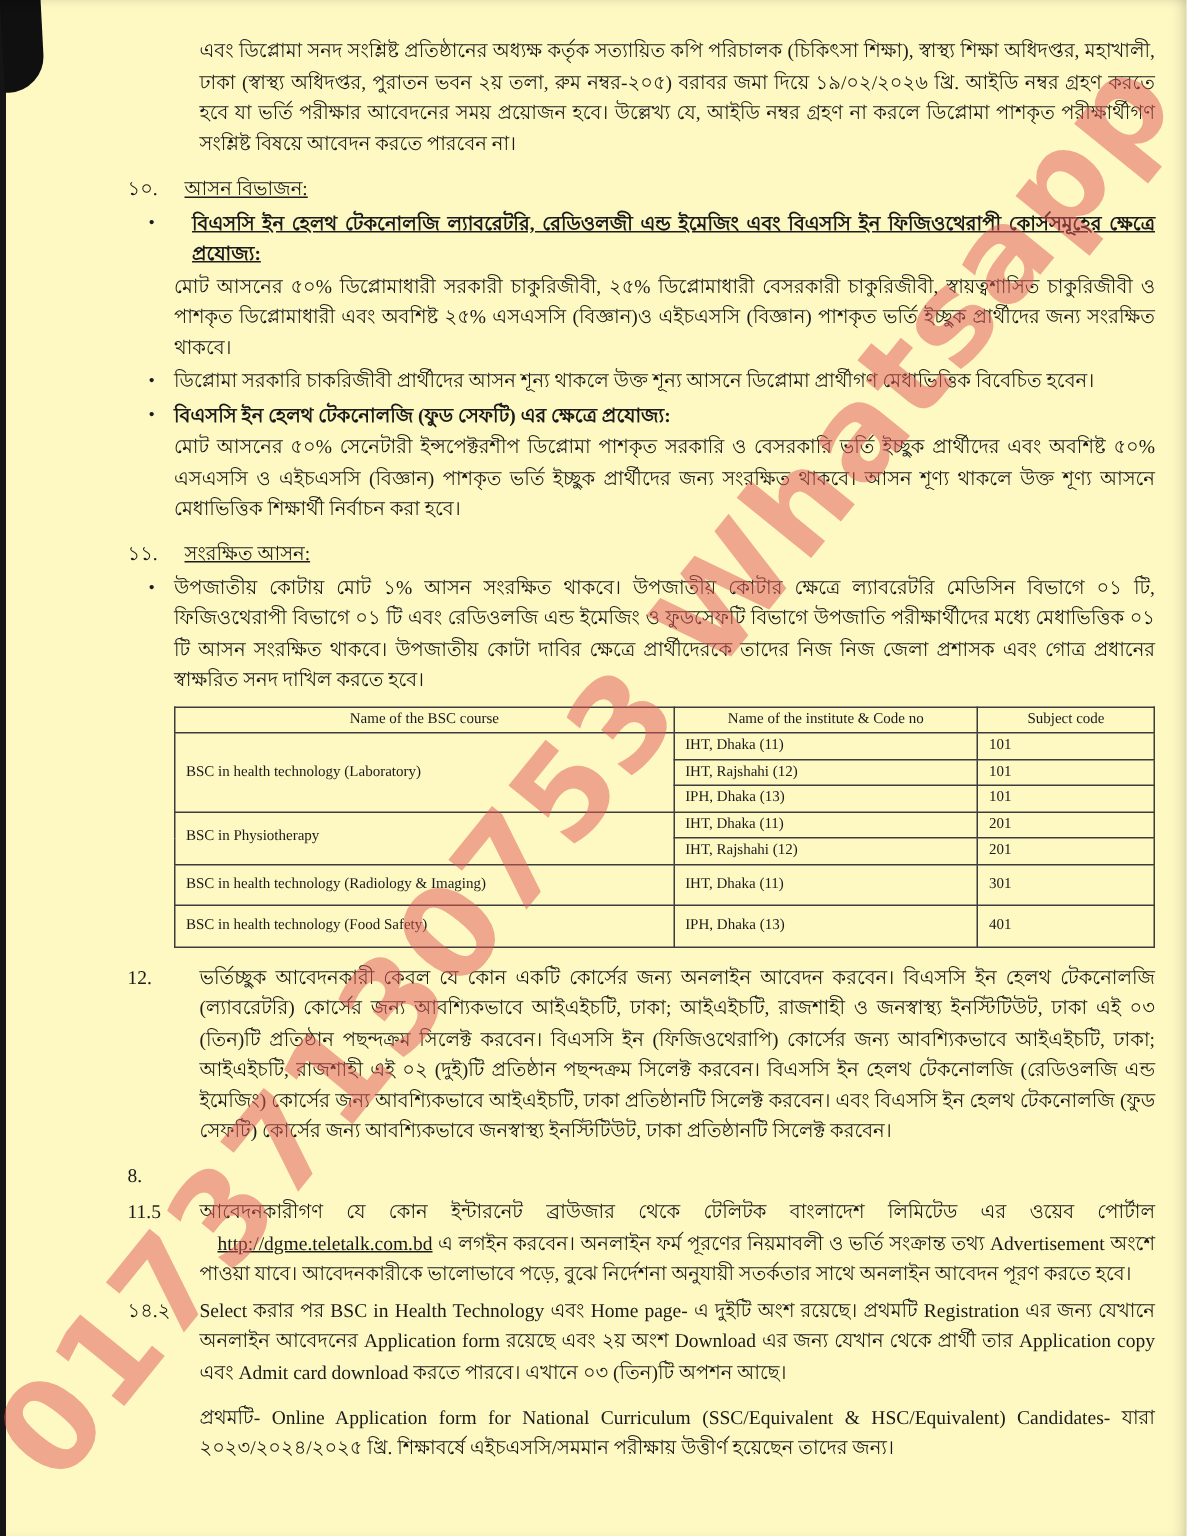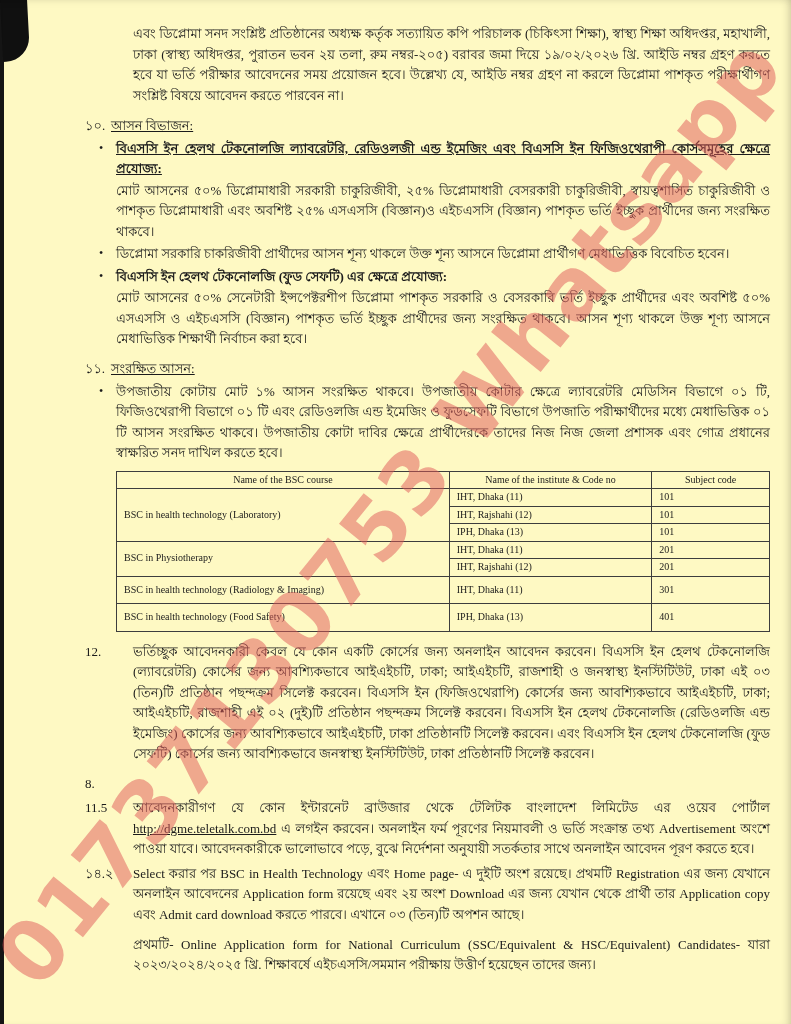--- a/index.html
+++ b/index.html
@@ -24,21 +24,21 @@
     position:absolute;left:85px;top:24px;width:685px;z-index:1;
     font-size:13px;line-height:1.58;text-align:justify;
   }
   .intro{margin:0 0 10px 48px;}
   p{margin:0;}
   .row{display:flex;}
   .num{flex:0 0 26px;}
   .n48{flex:0 0 48px;}
   .flex1{flex:1;min-width:0;}
   .b{font-weight:bold;}
-  .u{text-decoration:underline;}
+  .u{text-decoration:underline;margin-left:12px;}
   .head-row{margin-top:9px;margin-bottom:2px;}
   .bullet{margin:2px 0 0 14px;}
   .marker{flex:0 0 17px;font-size:12px;}
   .indent30{margin:1px 0 1px 31px;}
   .indent48{margin:9px 0 0 48px;}
   .mt4{margin-top:4px;}
   .codes-table{
     border-collapse:collapse;margin:7px 0 10px 31px;
     font-size:10px;line-height:1.25;text-align:left;
   }

